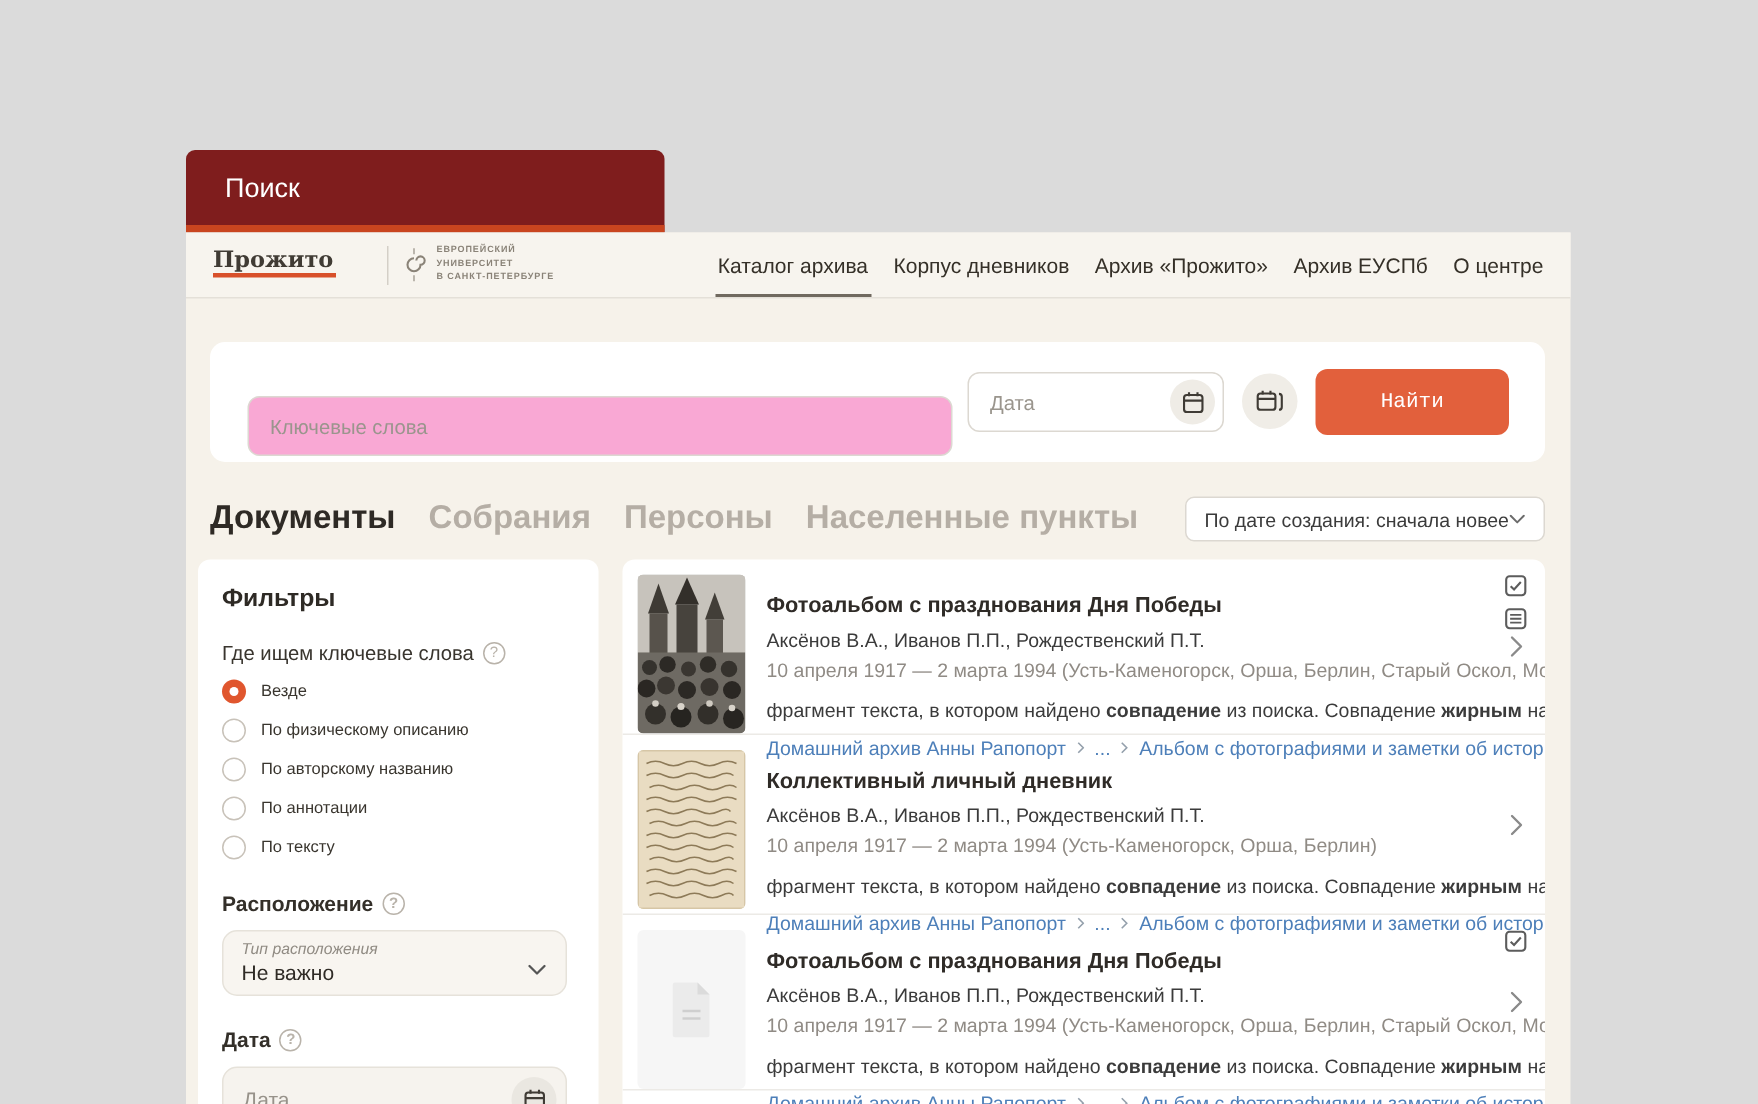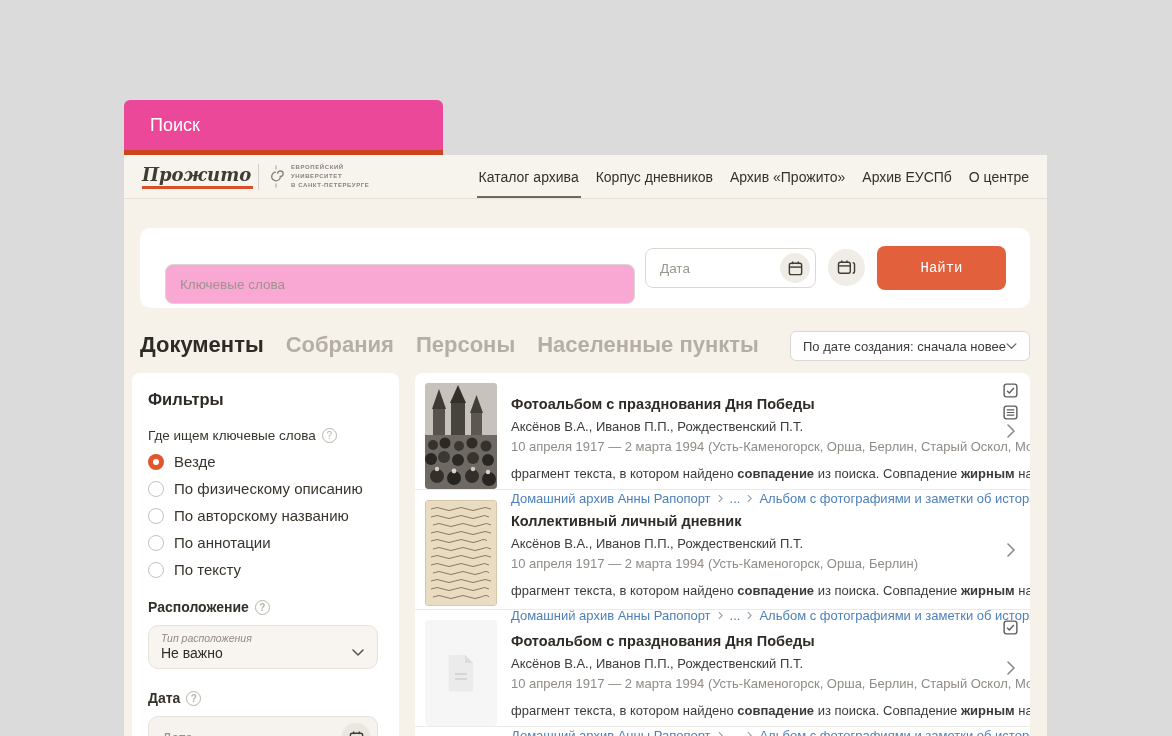--- a/index.html
+++ b/index.html
@@ -1,31 +1,31 @@
 <!DOCTYPE html>
 <html><head>
 <meta charset="utf-8">
 <style>
   * { margin:0; padding:0; box-sizing:border-box; }
   html,body { width:1172px; height:736px; overflow:hidden; }
   body { font-family:"Liberation Sans", sans-serif; background:#dbdbdb; position:relative; }
   .stage { position:absolute; inset:0; width:1172px; height:736px; background:#dbdbdb; overflow:hidden; }
 
   
-  .win-tab { position:absolute; left:124px; top:100px; width:319px; height:55px; background:#ec4899; border-radius:6px 6px 0 0; }
+  .win-tab { position:absolute; left:124px; top:100px; width:319px; height:55px; background:#7f1d1d; border-radius:6px 6px 0 0; }
   .win-tab::after { content:''; position:absolute; left:0; right:0; bottom:0; height:5px; background:#C9451F; }
   .win-tab-label { position:absolute; left:26px; top:15px; color:#fff; font-size:18px; font-weight:500; }
 
   
   .window { position:absolute; left:124px; top:155px; width:923px; height:581px; background:#F6F2EA; }
 
   
   .hdr { position:absolute; left:0; top:0; width:100%; height:44px; background:#F7F4EE; border-bottom:1px solid #E4E0D8; }
   .logo-wrap { position:absolute; left:18px; top:9px; display:flex; align-items:center; }
-  .logo-text { font-family:"DejaVu Serif", serif; font-style:italic; font-weight:bold; font-size:18px; color:#403B34; border-bottom:3px solid #D8502A; line-height:1.2; padding:0 2px 0 0; }
+  .logo-text { font-family:"DejaVu Serif", serif; font-weight:bold; font-size:15px; color:#403B34; border-bottom:3px solid #D8502A; line-height:1.2; padding:0 2px 0 0; }
   .hdr-divider { position:absolute; left:134px; top:9px; width:1px; height:26px; background:#d4cfc7; }
   .eu-logo { position:absolute; left:143px; top:8px; display:flex; align-items:center; gap:6px; }
   .eu-text { font-size:6px; color:#8a8378; letter-spacing:0.6px; line-height:1.5; font-weight:bold; }
   .nav { position:absolute; right:18px; top:0; height:44px; display:flex; align-items:center; gap:17px; }
   .nav-item { font-size:14px; color:#353028; cursor:pointer; position:relative; white-space:nowrap; }
   .nav-item.active::after { content:''; position:absolute; left:-2px; right:-2px; bottom:-13px; height:2px; background:#70695F; }
 
   
   .search-card { position:absolute; left:16px; top:73px; width:890px; height:80px; background:#fff; border-radius:10px; }
   .kw-input { position:absolute; left:25px; top:20px; width:470px; height:40px; border:1px solid #DCD8D1; border-radius:8px; background:#f9a8d4; font-size:13.5px; color:#3b3b3b; padding:0 14px; outline:none; font-family:"Liberation Sans",sans-serif;margin-top:16px; }
@@ -46,21 +46,21 @@
 
   
   .sidebar { position:absolute; left:8px; top:218px; width:267px; height:363px; background:#fff; border-radius:8px 8px 0 0; padding:17px 16px; overflow:hidden; }
   .flt-title { font-size:16.5px; font-weight:bold; color:#2E2A25; }
   .flt-group-label { margin-top:19px; font-size:13.5px; color:#39352E; display:flex; align-items:flex-end; gap:6px; }
   .help { display:inline-flex; width:15px; height:15px; border-radius:50%; border:1px solid #B9B3AA; color:#B9B3AA; font-size:10px; align-items:center; justify-content:center; flex:0 0 auto; }
   .radio-row { margin-top:10px; display:flex; align-items:center; gap:10px; cursor:pointer; }
   .radio { width:16px; height:16px; border-radius:50%; border:1.5px solid #C8C2B9; background:#fff; flex:0 0 auto; position:relative; }
   .radio.checked { border:none; background:#E0562E; }
   .radio.checked::after { content:''; position:absolute; width:6px; height:6px; border-radius:50%; background:#fff; left:5px; top:5px; }
-  .radio-label { font-size:15px; color:#39352E; }
+  .radio-label { font-size:11px; color:#39352E; }
   .flt-sub-label { margin-top:21px; font-size:14px; font-weight:bold; color:#332F29; display:flex; align-items:center; gap:6px; }
   .loc-select { margin-top:10px; width:230px; height:44px; background:#F8F5F0; border:1px solid #E6E2DA; border-radius:10px; padding:6px 12px; position:relative; cursor:pointer; }
   .loc-select .sm { font-size:10.5px; color:#908B83;font-style:italic; }
   .loc-select .val { font-size:14px; color:#2F2B26; margin-top:1px; font-weight:500; }
   .loc-select .chev { position:absolute; right:13px; top:17px; color:#555; }
   .flt-date { margin-top:10px; width:230px; height:44px; background:#F6F3EE; border:1px solid #E6E2DA; border-radius:10px; display:flex; align-items:center; position:relative; }
   .flt-date input { border:none; outline:none; background:transparent; width:160px; padding-left:13px; font-size:14px; color:#3b3b3b; font-family:"Liberation Sans",sans-serif; }
   .flt-date input::placeholder { color:#97928A; }
   .flt-date .mini-cal { background:#EAE7E1; right:6px; top:6px; }
 

